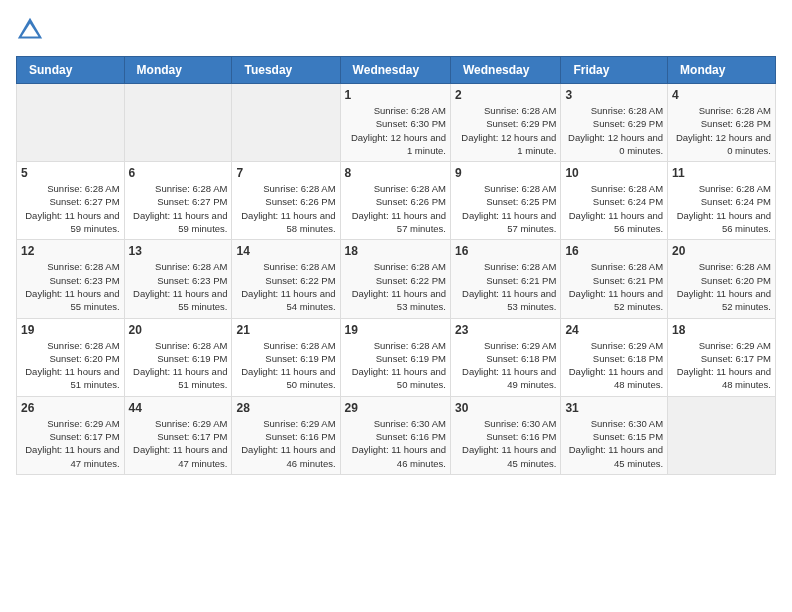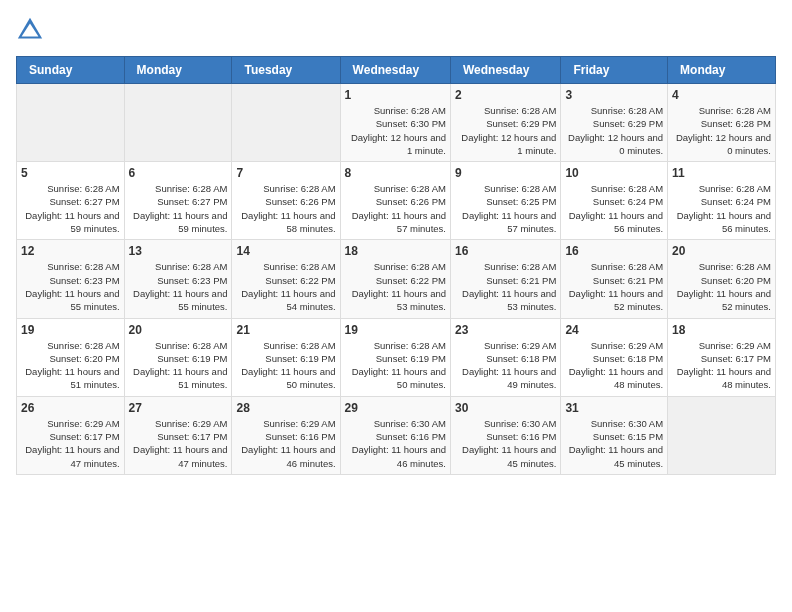--- a/index.html
+++ b/index.html
@@ -286,21 +286,21 @@
         </td>
       </tr>
       <tr>
         <td>
           <span class="day-number">26</span>
           <div class="day-info" style="white-space: pre-line;">Sunrise: 6:29 AM
 Sunset: 6:17 PM
 Daylight: 11 hours and 47 minutes.</div>
         </td>
         <td>
-          <span class="day-number">27</span>
+          <span class="day-number">44</span>
           <div class="day-info" style="white-space: pre-line;">Sunrise: 6:29 AM
 Sunset: 6:17 PM
 Daylight: 11 hours and 47 minutes.</div>
         </td>
         <td>
           <span class="day-number">28</span>
           <div class="day-info" style="white-space: pre-line;">Sunrise: 6:29 AM
 Sunset: 6:16 PM
 Daylight: 11 hours and 46 minutes.</div>
         </td>

